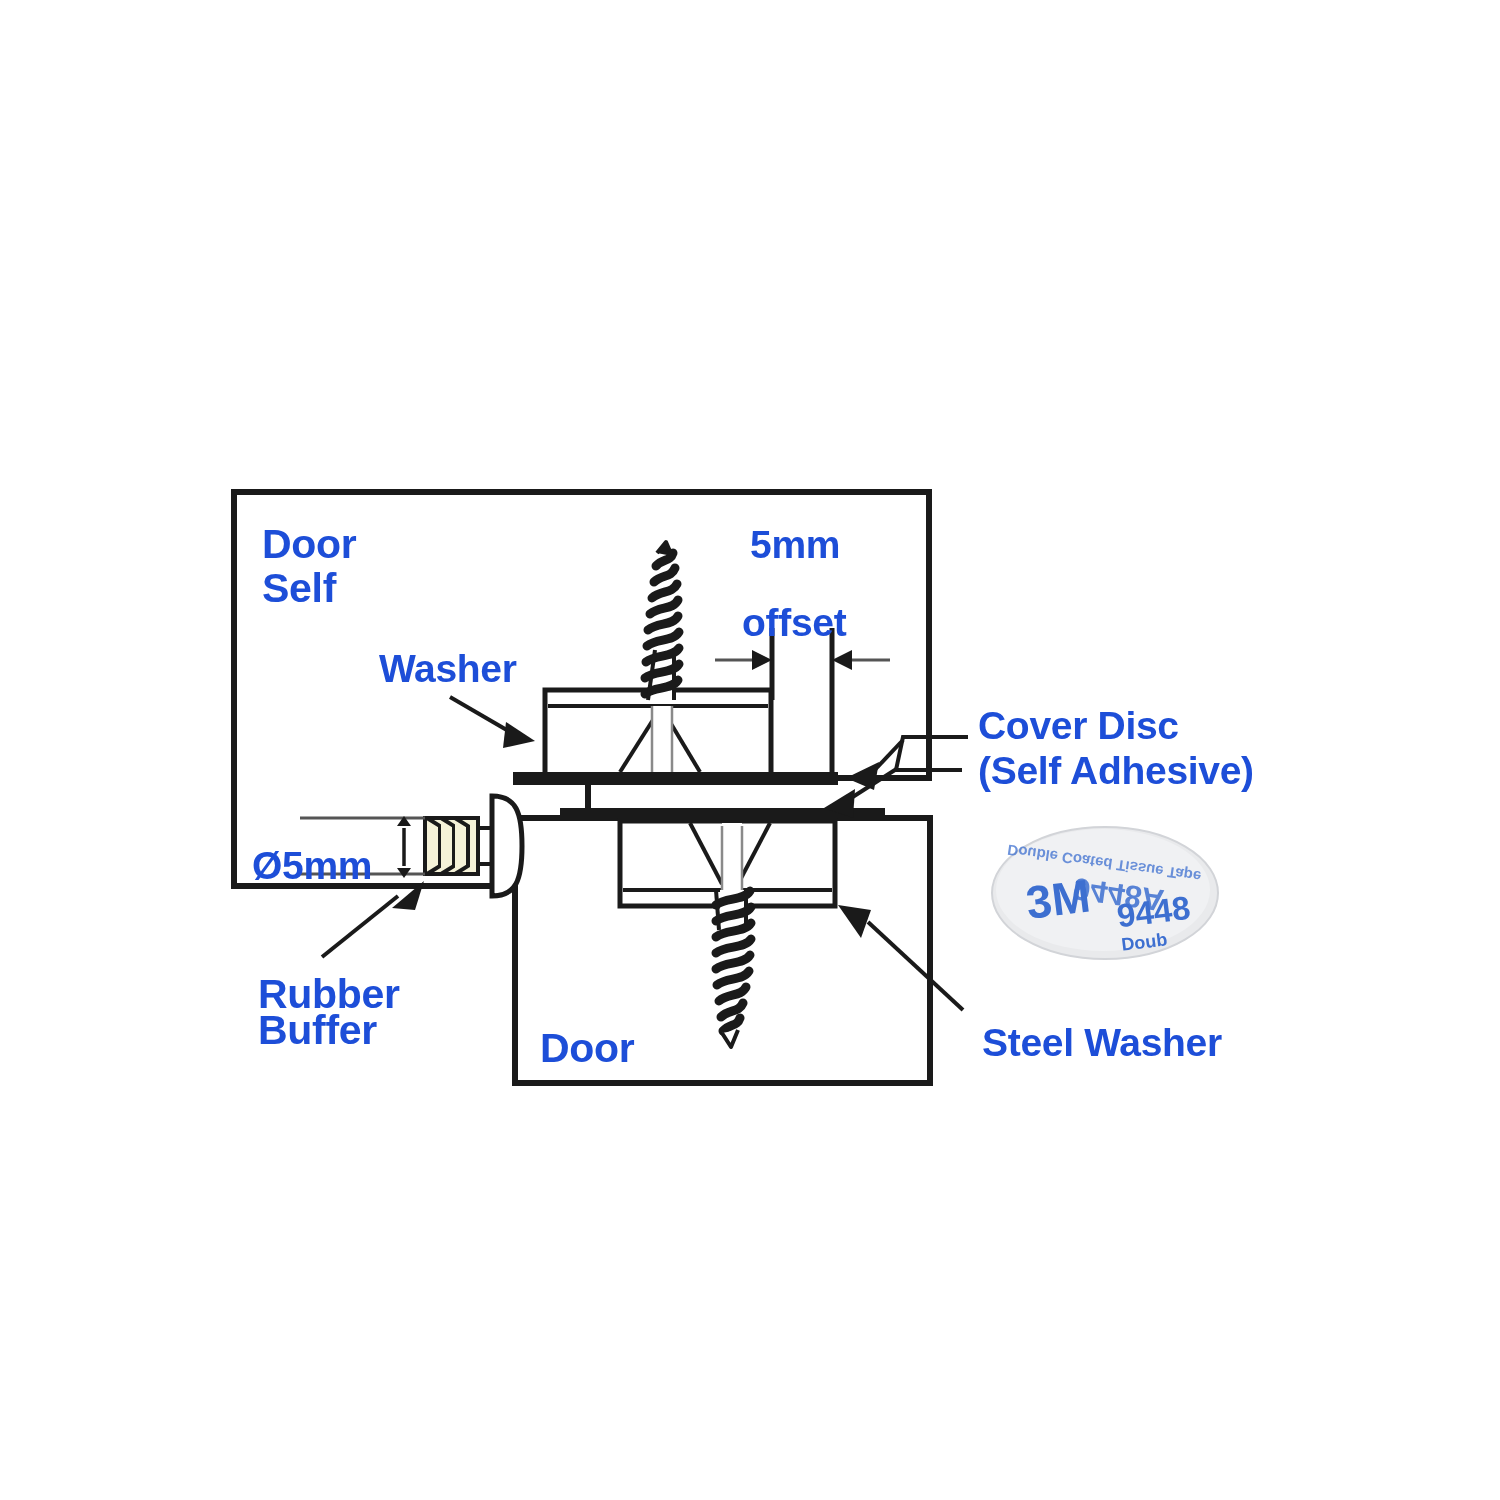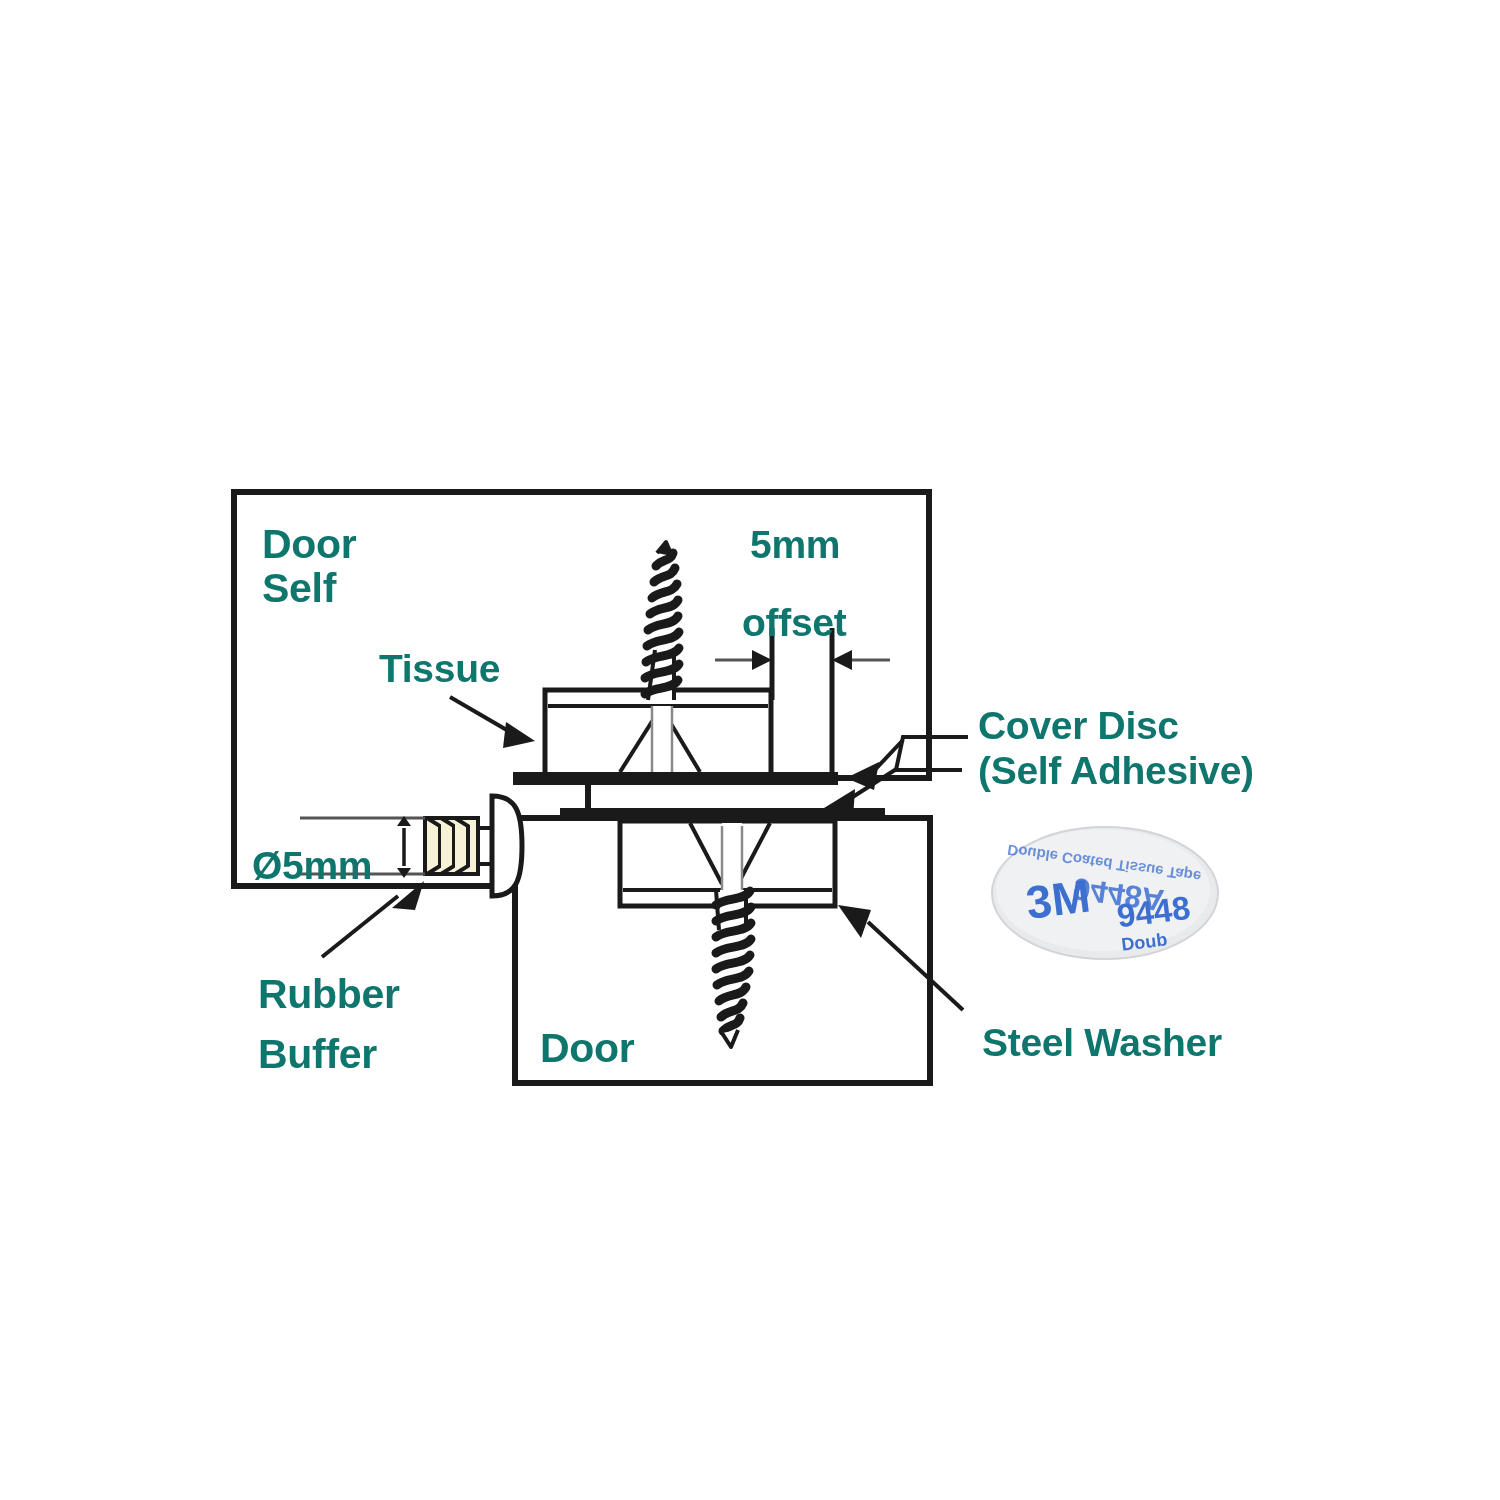--- a/index.html
+++ b/index.html
@@ -8,21 +8,21 @@
     background:#ffffff;
     font-family:"Liberation Sans","DejaVu Sans",sans-serif;
     overflow:hidden;
   }
   #stage{position:relative;width:1500px;height:1500px;}
   svg#diagram{position:absolute;left:0;top:0;width:1500px;height:1500px;display:block;}
   .lbl{
     position:absolute;
     font-family:"Liberation Sans","DejaVu Sans",sans-serif;
     font-weight:bold;
-    color:#0f766e;
+    color:#1d4ed8;
     white-space:pre;
     line-height:1.08;
     letter-spacing:-0.3px;
   }
   .lbl-xl{font-size:41px;}
   .lbl-lg{font-size:39px;}
 </style>
 </head>
 <body>
 
@@ -188,30 +188,30 @@
 
       <text x="1060" y="915" text-anchor="middle" font-family="Liberation Sans, sans-serif" font-size="46" font-weight="bold" fill="#3d6fd0" transform="rotate(-7 1060 915)">3M</text>
       <text x="1155" y="923" text-anchor="middle" font-family="Liberation Sans, sans-serif" font-size="33" font-weight="bold" fill="#3d6fd0" transform="rotate(-7 1155 923)">9448</text>
       <text x="1145" y="948" text-anchor="middle" font-family="Liberation Sans, sans-serif" font-size="18" font-weight="bold" fill="#3d6fd0" transform="rotate(-7 1145 948)">Doub</text>
     </g>
   </svg>
 
   <div class="lbl lbl-xl" style="left:262px;top:522px;">Door</div>
   <div class="lbl lbl-xl" style="left:262px;top:566px;">Self</div>
 
-  <div class="lbl lbl-lg" style="left:379px;top:648px;">Tissue</div>
+  <div class="lbl lbl-lg" style="left:379px;top:648px;">Washer</div>
 
   <div class="lbl lbl-lg" style="left:750px;top:524px;">5mm</div>
   <div class="lbl lbl-lg" style="left:742px;top:568px;margin-top:34px;">offset</div>
 
   <div class="lbl lbl-lg" style="left:978px;top:705px;">Cover Disc</div>
   <div class="lbl lbl-lg" style="left:978px;top:750px;">(Self Adhesive)</div>
 
   <div class="lbl lbl-lg" style="left:252px;top:845px;text-align:right;">Ø5mm</div>
 
   <div class="lbl lbl-xl" style="left:258px;top:972px;">Rubber</div>
-  <div class="lbl lbl-xl" style="left:258px;top:1032px;">Buffer</div>
+  <div class="lbl lbl-xl" style="left:258px;top:1008px;">Buffer</div>
 
   <div class="lbl lbl-xl" style="left:540px;top:1026px;">Door</div>
 
   <div class="lbl lbl-lg" style="left:982px;top:1022px;">Steel Washer</div>
 
 </div>
 
 </body></html>

